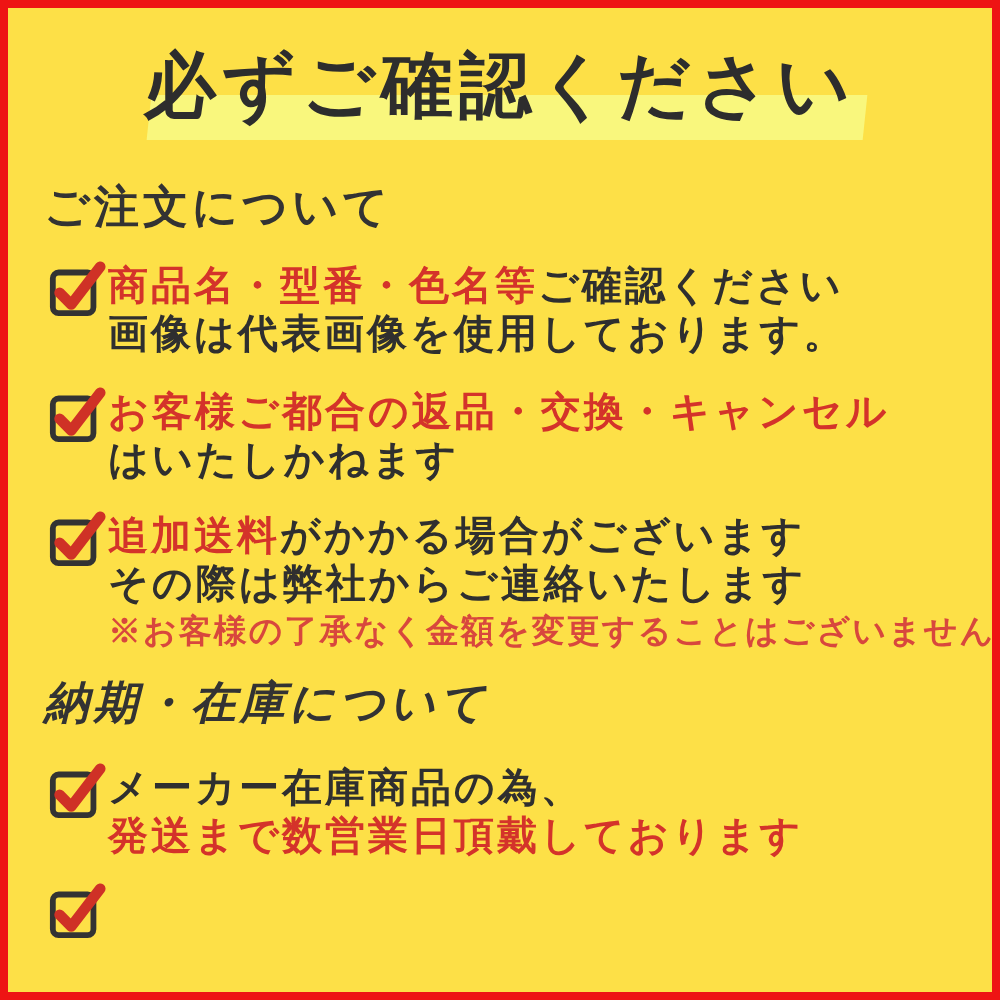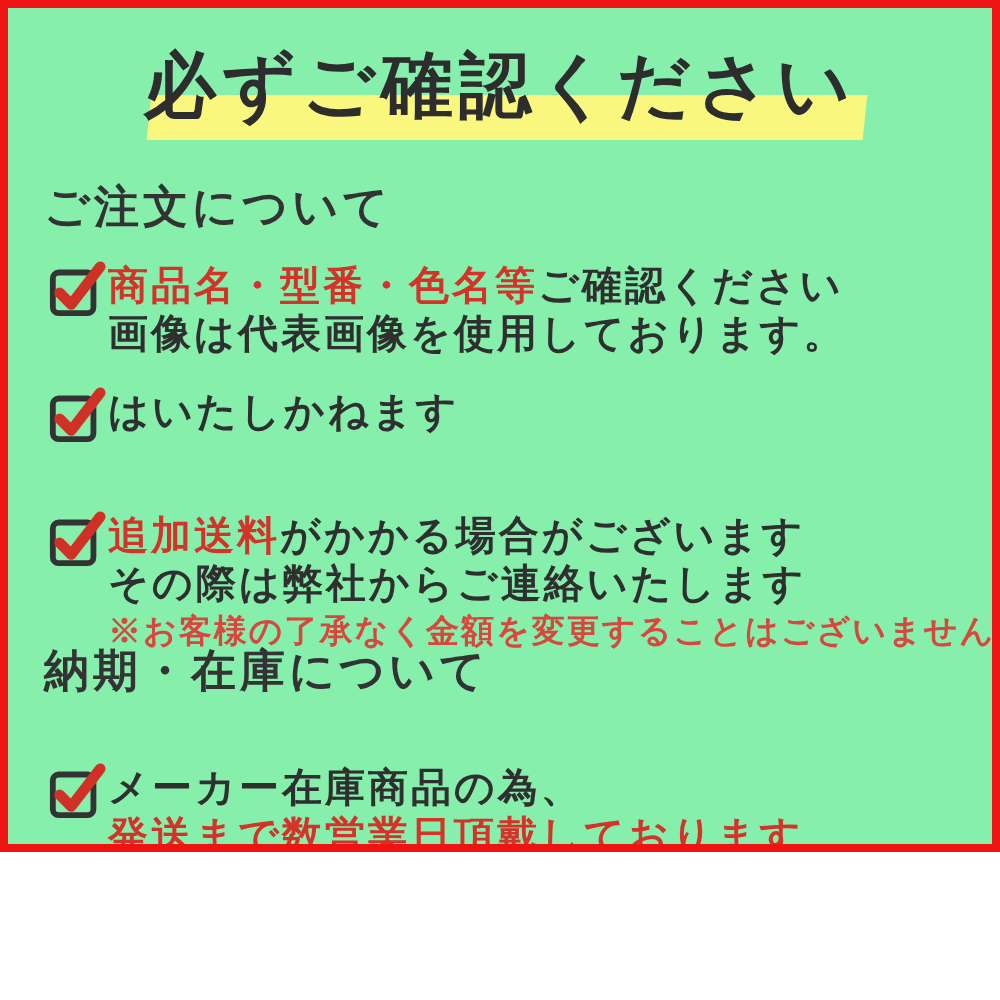--- a/index.html
+++ b/index.html
@@ -3,22 +3,22 @@
 <meta charset="utf-8">
 <style>
   * { margin: 0; padding: 0; box-sizing: border-box; }
   html, body { background: #ffffff; }
   body {
     font-family: "Liberation Serif", "DejaVu Serif", serif;
     width: 1000px; height: 1000px;
   }
   .notice-panel {
     position: relative;
-    width: 1000px; height: 852px;
-    background: #86efac;
+    width: 1000px; height: 1000px;
+    background: #fde047;
     border: 8px solid #ee1414;
     overflow: hidden;
   }
   
   .title-highlight {
     position: absolute;
     left: 141px; top: 87px;
     width: 716px; height: 45px;
     background: #f9f77d;
     transform: skewX(-6deg);
@@ -39,21 +39,21 @@
     position: absolute;
     left: 36px;
     font-size: 45px;
     font-weight: bold;
     letter-spacing: 4px;
     color: #333333;
     line-height: 1.2;
     white-space: nowrap;
   }
   .heading-order { top: 172px; }
-  .heading-stock { top: 636px; }
+  .heading-stock { top: 668px; font-style: italic; }
   
   .checklist-item {
     position: absolute;
     left: 40px;
     display: flex;
     align-items: flex-start;
   }
   .item-1 { top: 254px; }
   .item-2 { top: 380px; }
   .item-3 { top: 504px; }
@@ -108,20 +108,23 @@
     </div>
   </div>
 
   <div class="checklist-item item-2">
     <svg class="checkbox-icon" viewBox="0 0 60 64">
       <rect x="5" y="17" width="42" height="42" rx="6" fill="none" stroke="#333333" stroke-width="6"></rect>
       <path d="M12 38 L24 50 L54 11" fill="none" stroke="#cf3126" stroke-width="11" stroke-linecap="round" stroke-linejoin="round"></path>
     </svg>
     <div class="item-text">
       <div class="item-line">
+        <span class="red">お客様ご都合の返品・交換・キャンセル</span>
+      </div>
+      <div class="item-line">
         <span>はいたしかねます</span>
       </div>
     </div>
   </div>
 
   <div class="checklist-item item-3">
     <svg class="checkbox-icon" viewBox="0 0 60 64">
       <rect x="5" y="17" width="42" height="42" rx="6" fill="none" stroke="#333333" stroke-width="6"></rect>
       <path d="M12 38 L24 50 L54 11" fill="none" stroke="#cf3126" stroke-width="11" stroke-linecap="round" stroke-linejoin="round"></path>
     </svg>

